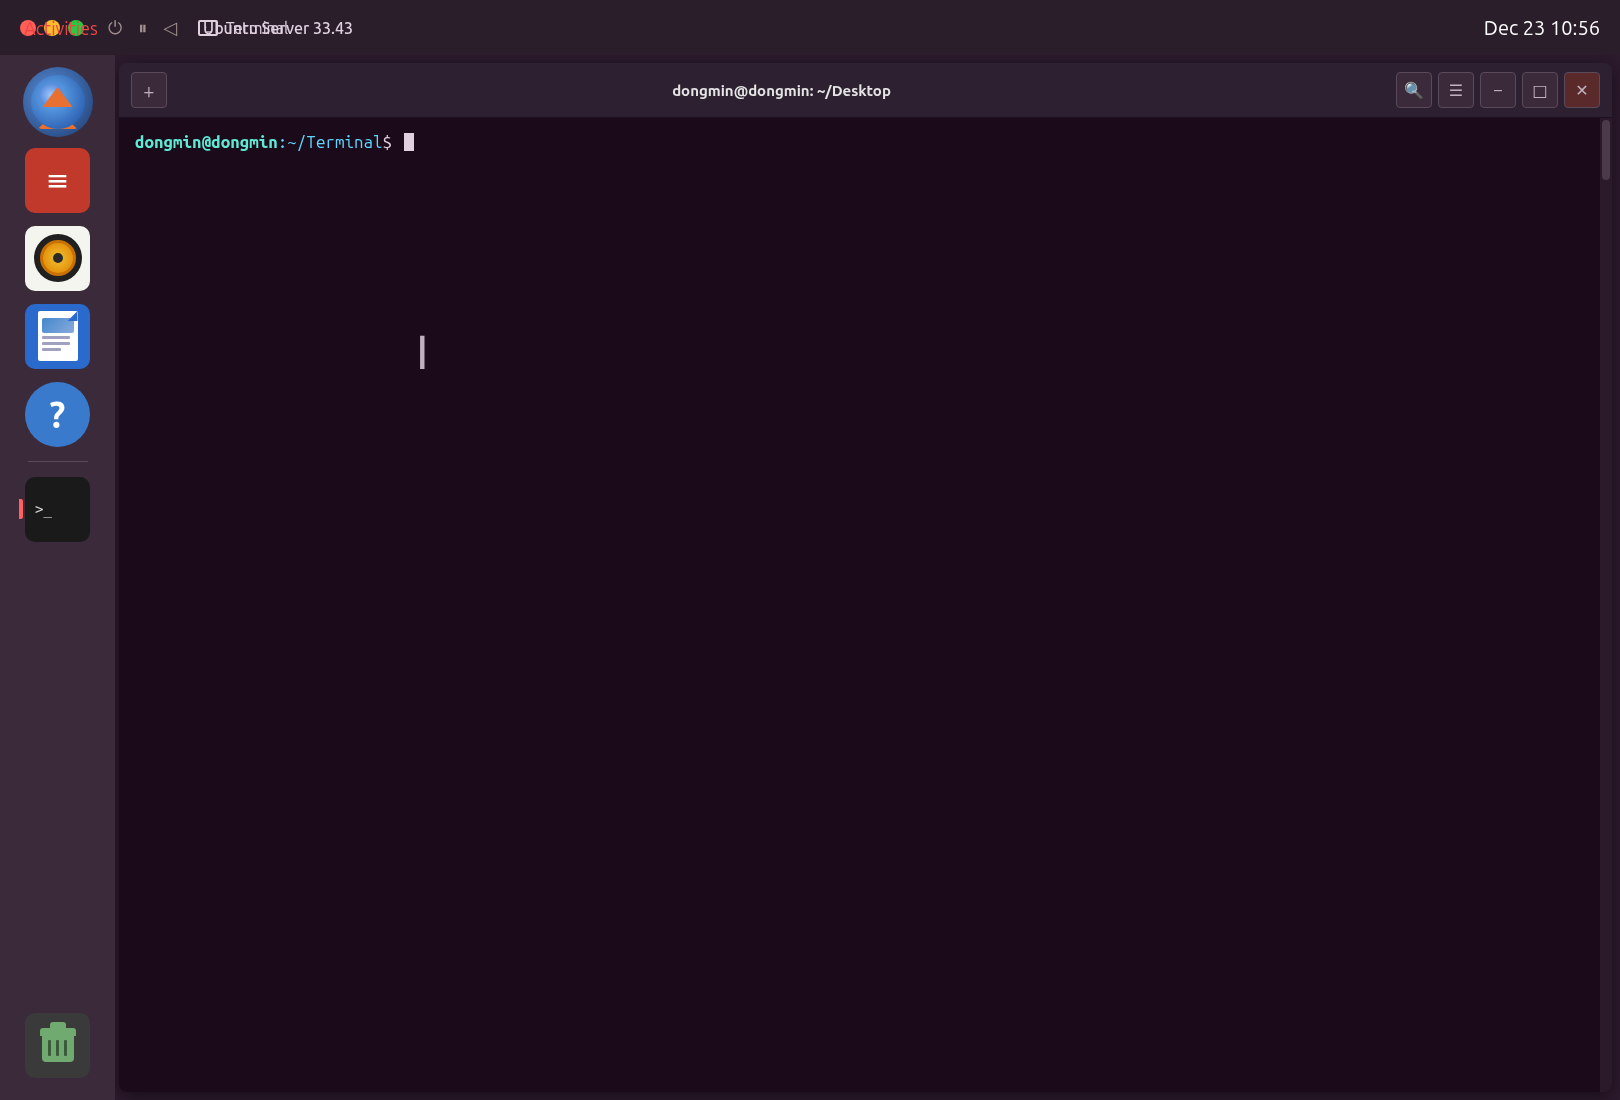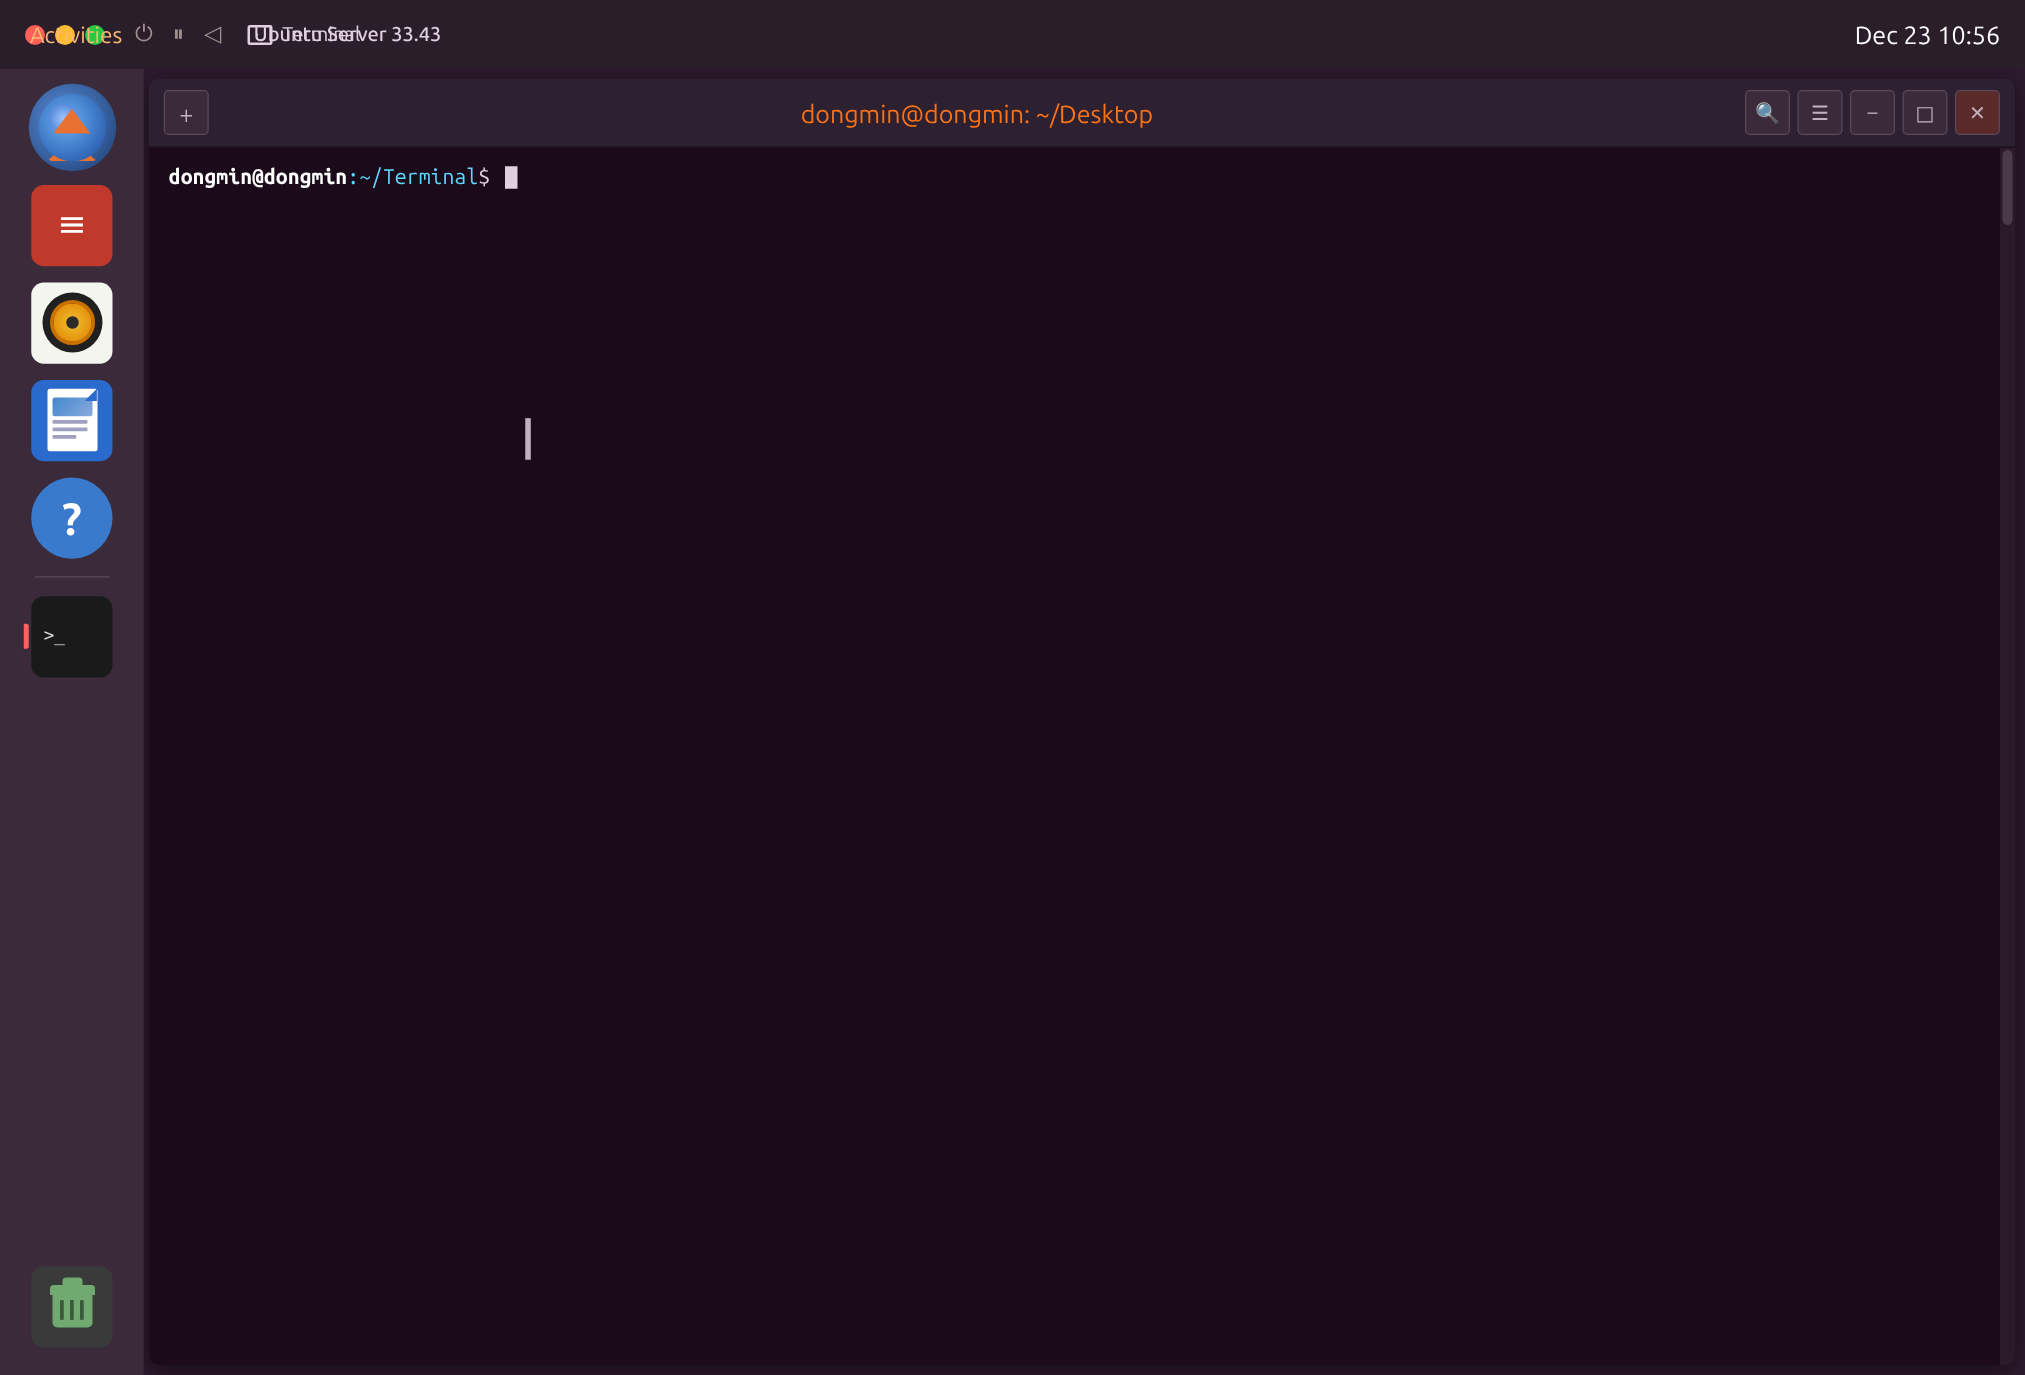--- a/index.html
+++ b/index.html
@@ -45,21 +45,21 @@
     .win-btn-max { background: #28c840; }
 
     .top-bar-title {
       color: #e0d0e0;
       font-size: 16px;
       font-weight: 500;
       margin-left: 10px;
     }
 
     .activities-label {
-      color: #fdba74;
+      color: #ef4444;
       font-size: 18px;
       font-weight: 400;
       cursor: pointer;
     }
 
     .terminal-nav {
       display: flex;
       align-items: center;
       gap: 8px;
       color: #e0d0e0;
@@ -378,23 +378,23 @@
       border: 1px solid #5a4a5a;
       border-radius: 4px;
       display: flex;
       align-items: center;
       justify-content: center;
       cursor: pointer;
       color: #c0b0c0;
       font-size: 18px;
     }
     .terminal-title-text {
-      color: #f97316;
-      font-size: 20px;
-      font-weight: 400;
+      color: #e5e5e5;
+      font-size: 15px;
+      font-weight: 700;
       flex: 1;
       text-align: center;
     }
     .terminal-titlebar-right {
       display: flex;
       align-items: center;
       gap: 6px;
     }
     .terminal-btn {
       width: 36px;
@@ -419,21 +419,21 @@
       font-family: 'Ubuntu Mono', 'Courier New', monospace;
       font-size: 17px;
       position: relative;
       overflow: hidden;
     }
     .terminal-prompt {
       display: flex;
       align-items: center;
     }
     .prompt-user {
-      color: #ffffff;
+      color: #5eead4;
       font-weight: bold;
     }
     .prompt-path {
       color: #5fd7ff;
     }
     .prompt-dollar {
       color: #e0d0e0;
     }
     .terminal-cursor {
       display: inline-block;

